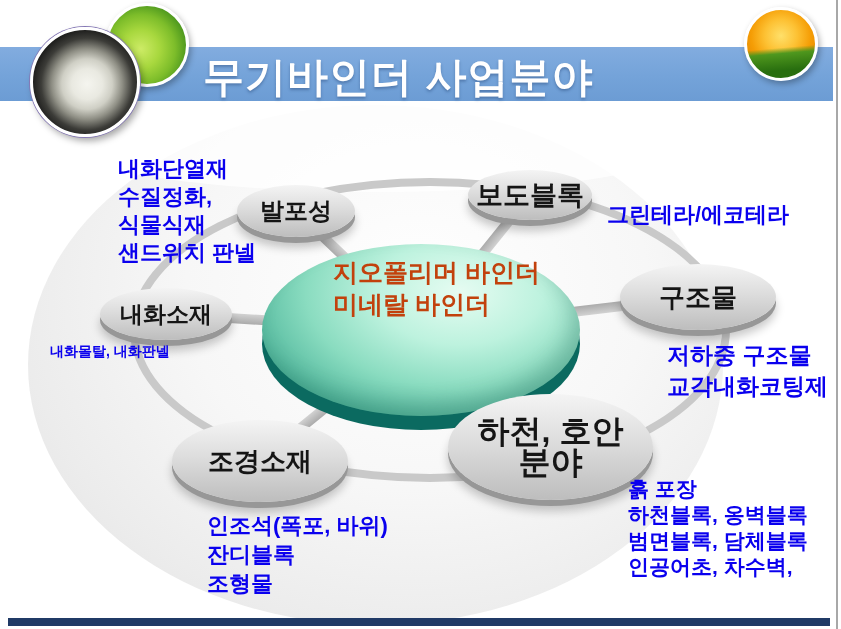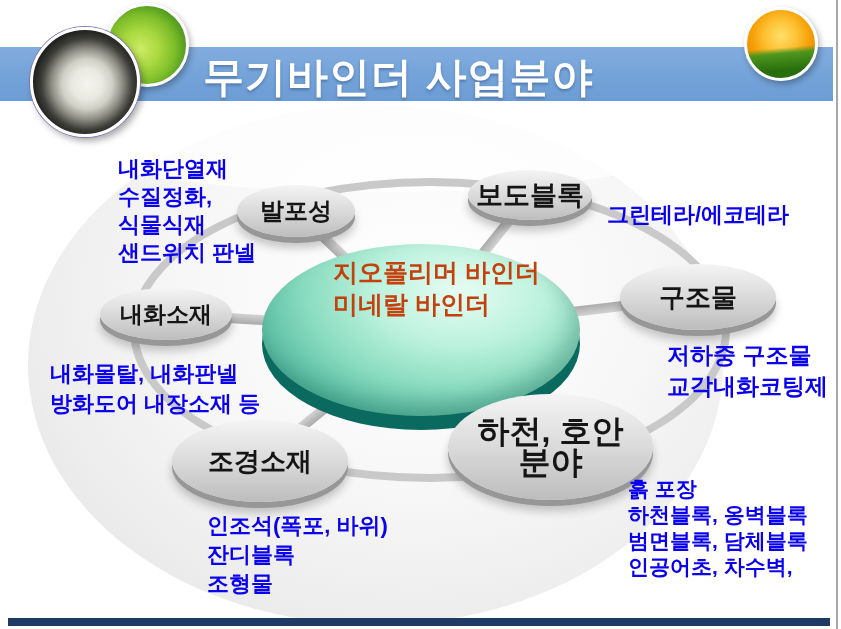--- a/index.html
+++ b/index.html
@@ -107,21 +107,21 @@
   .n-fireproof { left:100px; top:288px; width:132px; height:52px; font-size:23px;text-align:center; }
   .n-landscape { left:172px; top:420px; width:176px; height:82px; font-size:26px; }
   .n-river     { left:448px; top:394px; width:205px; height:106px; font-size:32px; line-height:31px; }
 
   
   .note {
     position:absolute; z-index:5; font-weight:bold; color:#0a00ee; white-space:nowrap;
   }
   .note-foaming   { left:118px; top:155px; font-size:22px; line-height:28px; }
   .note-pavement  { left:607px; top:201px; font-size:22px; line-height:28px; }
-  .note-fireproof { left:50px;  top:359px; font-size:22px; line-height:30px; }
+  .note-fireproof { left:50px;  top:336px; font-size:14px; line-height:30px; }
   .note-structure { left:667px; top:340px; font-size:23px; line-height:31px; }
   .note-landscape { left:207px; top:511px; font-size:22px; line-height:29px; }
   .note-river     { left:628px; top:476px; font-size:21px; line-height:26px; }
 
   
   .footer-bar {
     position:absolute; left:8px; top:618px; width:822px; height:8px;
     background:#203a66; z-index:6;
   }
   .right-border {
@@ -176,21 +176,20 @@
     <div>내화단열재</div>
     <div>수질정화,</div>
     <div>식물식재</div>
     <div>샌드위치 판넬</div>
   </div>
   <div class="note note-pavement">
     <div>그린테라/에코테라</div>
   </div>
   <div class="note note-fireproof">
     <div>내화몰탈, 내화판넬</div>
-    <div>방화도어 내장소재 등</div>
   </div>
   <div class="note note-structure">
     <div>저하중 구조물</div>
     <div>교각내화코팅제</div>
   </div>
   <div class="note note-landscape">
     <div>인조석(폭포, 바위)</div>
     <div>잔디블록</div>
     <div>조형물</div>
   </div>

